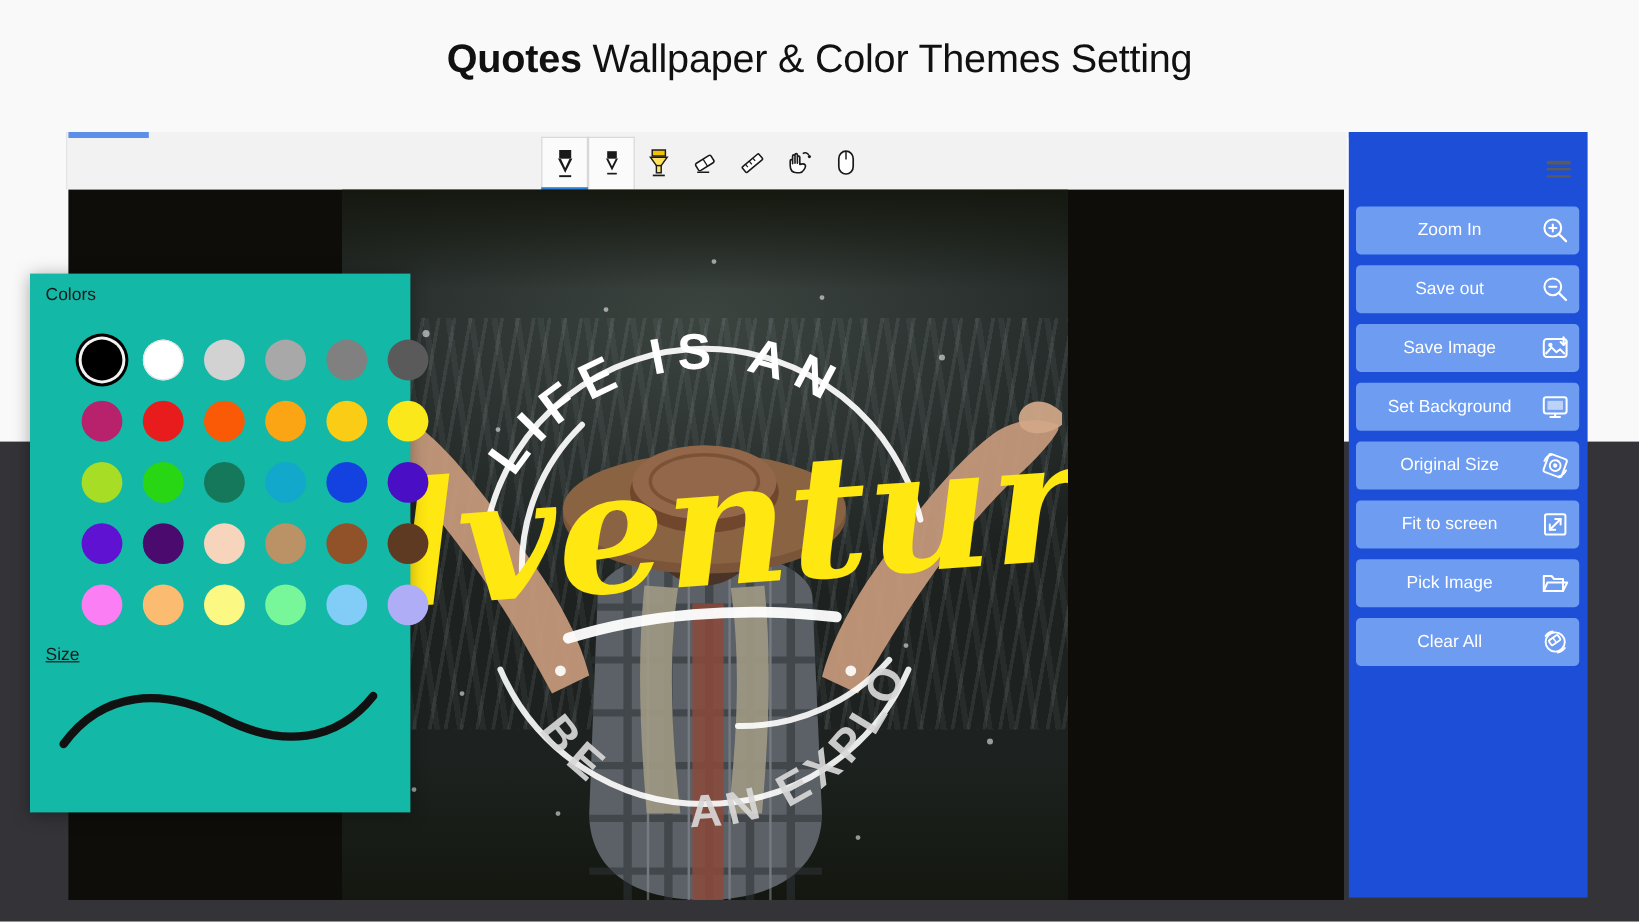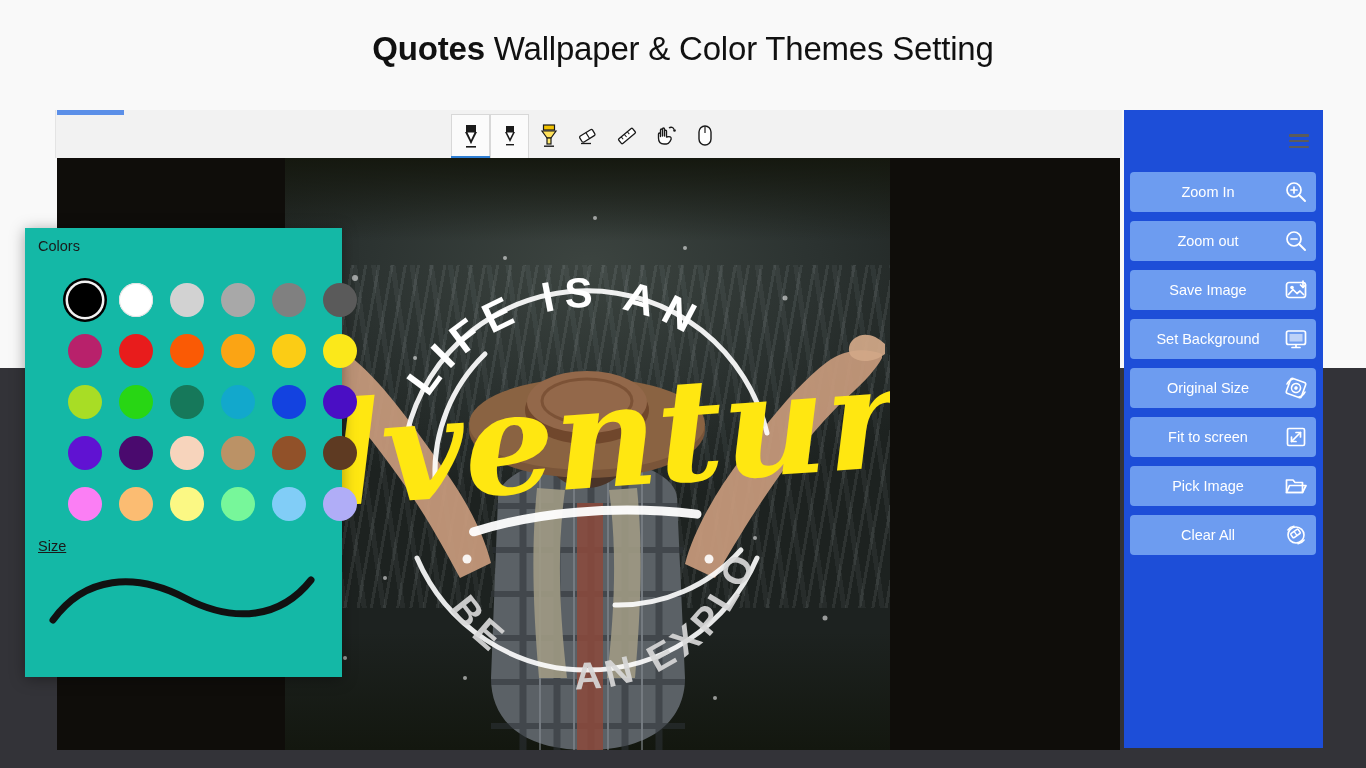--- a/index.html
+++ b/index.html
@@ -413,21 +413,21 @@
           <svg width="24" height="24" viewBox="0 0 24 24">
             <circle cx="10" cy="10" r="7" fill="none" stroke="#ffffff" stroke-width="1.7"></circle>
             <line x1="15" y1="15" x2="21" y2="21" stroke="#ffffff" stroke-width="2" stroke-linecap="round"></line>
             <line x1="7" y1="10" x2="13" y2="10" stroke="#ffffff" stroke-width="1.7" stroke-linecap="round"></line>
             <line x1="10" y1="7" x2="10" y2="13" stroke="#ffffff" stroke-width="1.7" stroke-linecap="round"></line>
           </svg>
         </span>
       </div>
 
       <div class="action-btn" style="top:111px">
-        <span class="label">Zoom out</span>
+        <span class="label">Save out</span>
         <span class="icn">
           <svg width="24" height="24" viewBox="0 0 24 24">
             <circle cx="10" cy="10" r="7" fill="none" stroke="#ffffff" stroke-width="1.7"></circle>
             <line x1="15" y1="15" x2="21" y2="21" stroke="#ffffff" stroke-width="2" stroke-linecap="round"></line>
             <line x1="7" y1="10" x2="13" y2="10" stroke="#ffffff" stroke-width="1.7" stroke-linecap="round"></line>
           </svg>
         </span>
       </div>
 
       <div class="action-btn" style="top:160px">

